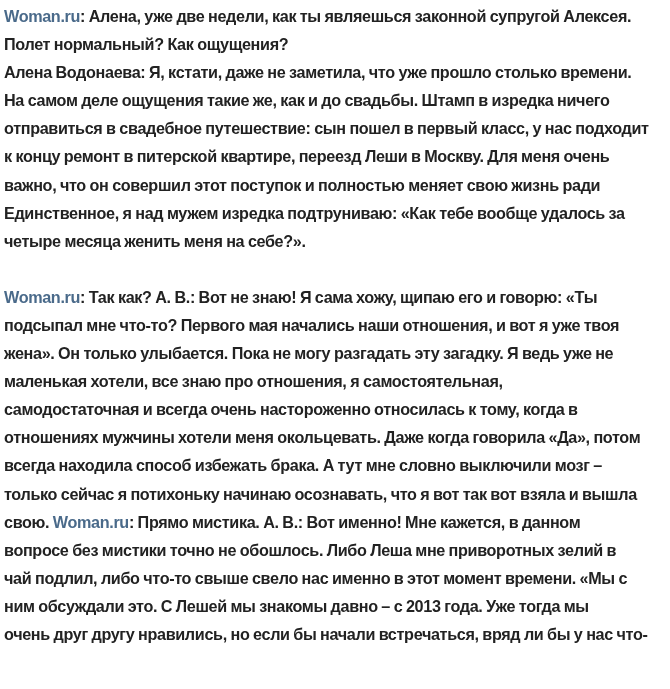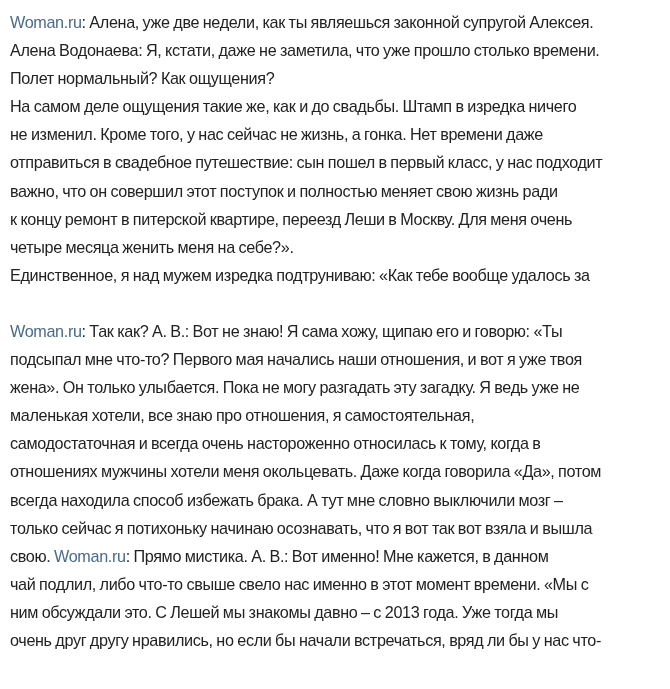--- a/index.html
+++ b/index.html
@@ -15,61 +15,62 @@
   .article {
     padding: 0 8px 0 2px;
     font-family: "Liberation Sans", sans-serif;
     font-size: 16.2px;
     line-height: 28.1px;
     color: #222222;
     letter-spacing: -0.35px;
     word-spacing: -0.5px;
   }
   .para {
-    margin: 8px;
+    margin: 2px;
+    font-weight: bold;
   }
   .para + .para.gap {
     margin-top: 28px;
   }
   .line {
     display: block;
     white-space: nowrap;
   }
   .link {
     color: #4a6a8a;
     text-decoration: none;
   }
 </style>
 </head>
 <body>
 
 <div class="article">
 
   <p class="para">
     <span class="line"><a class="link">Woman.ru</a><span>: Алена, уже две недели, как ты являешься законной супругой Алексея.</span></span>
+    <span class="line">Полет нормальный? Как ощущения?</span>
     <span class="line">Алена Водонаева: Я, кстати, даже не заметила, что уже прошло столько времени.</span>
-    <span class="line">Полет нормальный? Как ощущения?</span>
     <span class="line">На самом деле ощущения такие же, как и до свадьбы. Штамп в изредка ничего</span>
-    <span class="line">не изменил. Кроме того, у нас сейчас не жизнь, а гонка. Нет времени даже</span>
     <span class="line">отправиться в свадебное путешествие: сын пошел в первый класс, у нас подходит</span>
+    <span class="line">к концу ремонт в питерской квартире, переезд Леши в Москву. Для меня очень</span>
     <span class="line">важно, что он совершил этот поступок и полностью меняет свою жизнь ради</span>
-    <span class="line">к концу ремонт в питерской квартире, переезд Леши в Москву. Для меня очень</span>
+    <span class="line">Единственное, я над мужем изредка подтруниваю: «Как тебе вообще удалось за</span>
     <span class="line">четыре месяца женить меня на себе?».</span>
-    <span class="line">Единственное, я над мужем изредка подтруниваю: «Как тебе вообще удалось за</span>
   </p>
 
   <p class="para gap">
     <span class="line"><a class="link">Woman.ru</a><span>: Так как? А. В.: Вот не знаю! Я сама хожу, щипаю его и говорю: «Ты</span></span>
     <span class="line">подсыпал мне что-то? Первого мая начались наши отношения, и вот я уже твоя</span>
     <span class="line">жена». Он только улыбается. Пока не могу разгадать эту загадку. Я ведь уже не</span>
     <span class="line">маленькая хотели, все знаю про отношения, я самостоятельная,</span>
     <span class="line">самодостаточная и всегда очень настороженно относилась к тому, когда в</span>
     <span class="line">отношениях мужчины хотели меня окольцевать. Даже когда говорила «Да», потом</span>
     <span class="line">всегда находила способ избежать брака. А тут мне словно выключили мозг –</span>
     <span class="line">только сейчас я потихоньку начинаю осознавать, что я вот так вот взяла и вышла</span>
     <span class="line"><span>свою. </span><a class="link">Woman.ru</a><span>: Прямо мистика. А. В.: Вот именно! Мне кажется, в данном</span></span>
+    <span class="line">вопросе без мистики точно не обошлось. Либо Леша мне приворотных зелий в</span>
     <span class="line">чай подлил, либо что-то свыше свело нас именно в этот момент времени. «Мы с</span>
     <span class="line">ним обсуждали это. С Лешей мы знакомы давно – с 2013 года. Уже тогда мы</span>
     <span class="line">очень друг другу нравились, но если бы начали встречаться, вряд ли бы у нас что-</span>
 
   </p>
 
 </div>
 
 </body></html>

